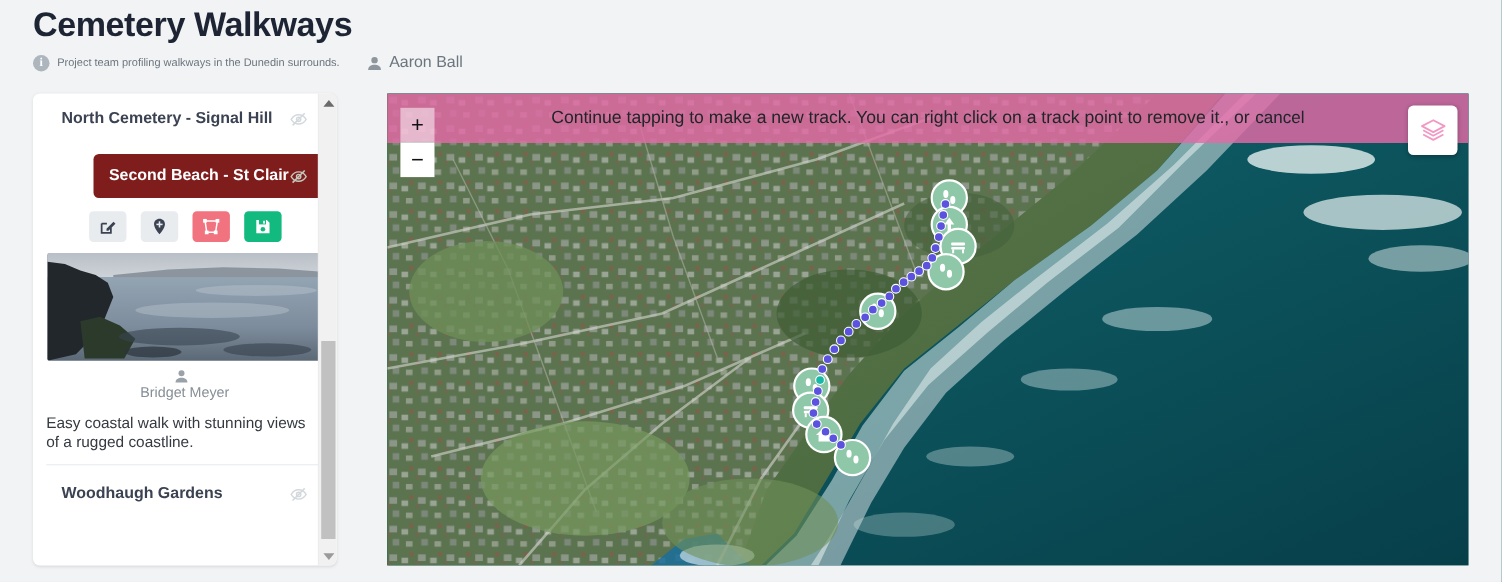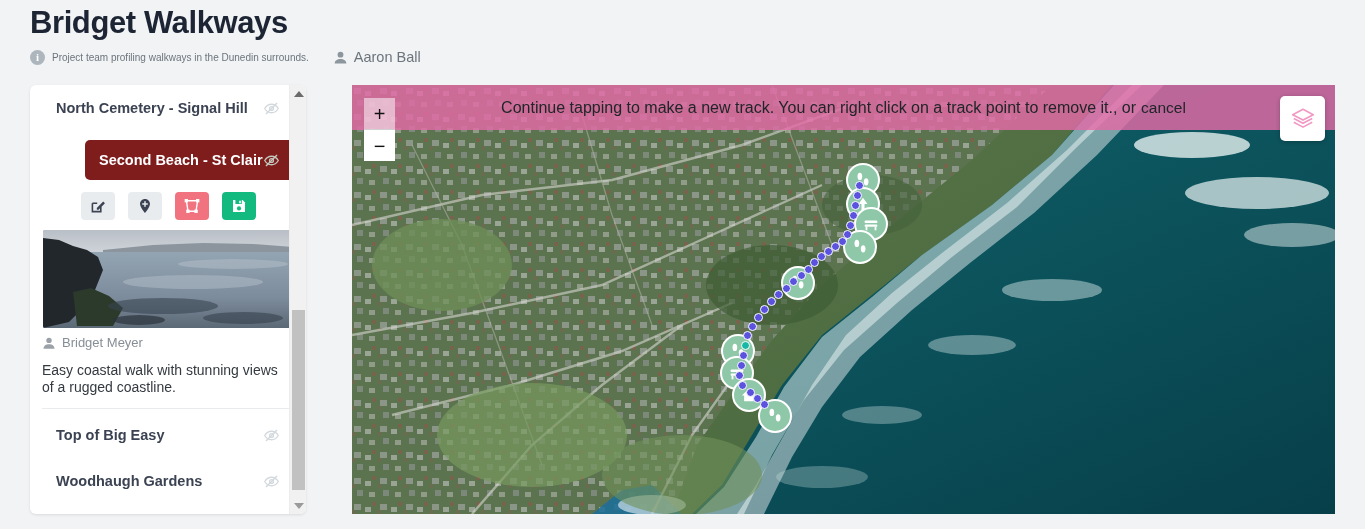--- a/index.html
+++ b/index.html
@@ -62,21 +62,21 @@
   .act-grey { background: #e9ecef; color: #3b4252; }
   .act-red  { background: #f1737f; color: #ffffff; }
   .act-green{ background: #13ba7f; color: #ffffff; }
 
   .thumb {
     width: 250px; height: 98px; margin: 0 auto; border-radius: 2px;
     overflow: hidden; position: relative; background: #8a98a6;
   }
   .thumb svg { display: block; }
 
-  .photo-credit { display: flex; align-items: center; margin: 7px 0 12px 0; }
+  .photo-credit { display: flex; align-items: center; margin: 7px 0 12px 0; flex-direction: column; }
   .photo-credit svg { margin-right: 6px; }
   .photo-credit-name { font-size: 13px; color: #868e96; }
 
   .desc {
     font-size: 14px; color: #343a40; line-height: 17px;
     margin-top: 3px; padding-bottom: 12px; border-bottom: 1px solid #e9ecef;
     width: 250px;
   }
 
   
@@ -143,21 +143,21 @@
     background: #5b53e0; border: 1px solid #ffffff; z-index: 14;
   }
   .tpoint.teal { background: #17b8a6; }
 </style>
 </head>
 <body>
 
 <div class="page">
 
   <div class="header">
-    <div class="page-title">Bridget Walkways</div>
+    <div class="page-title">Cemetery Walkways</div>
     <div class="subline">
       <div class="subline-desc">
         <span class="info-icon">i</span>
         <span class="subline-text">Project team profiling walkways in the Dunedin surrounds.</span>
       </div>
       <div class="owner">
         <svg width="15" height="15" viewBox="0 0 16 16">
           <circle cx="8" cy="5" r="3.1" fill="#8d959d"></circle>
           <path d="M1.8 14.5c0-3.4 2.8-5 6.2-5s6.2 1.6 6.2 5z" fill="#8d959d"></path>
         </svg>
@@ -255,28 +255,20 @@
       <div class="photo-credit">
         <svg width="14" height="14" viewBox="0 0 16 16">
           <circle cx="8" cy="5" r="3.1" fill="#9aa1a8"></circle>
           <path d="M1.8 14.5c0-3.4 2.8-5 6.2-5s6.2 1.6 6.2 5z" fill="#9aa1a8"></path>
         </svg>
         <span class="photo-credit-name">Bridget Meyer</span>
       </div>
 
       <div class="desc">Easy coastal walk with stunning views of a rugged coastline.</div>
 
-      <div class="wk-row" style="margin-top:6px;">
-        <span class="wk-label">Top of Big Easy</span>
-        <svg class="eye-off" width="17" height="17" viewBox="0 0 20 20">
-          <path d="M2 10s3-5 8-5 8 5 8 5-3 5-8 5-8-5-8-5z" fill="none" stroke="#ccd2d8" stroke-width="1.5"></path>
-          <circle cx="10" cy="10" r="2.3" fill="none" stroke="#ccd2d8" stroke-width="1.5"></circle>
-          <line x1="3.5" y1="16.5" x2="16.5" y2="3.5" stroke="#ccd2d8" stroke-width="1.7"></line>
-        </svg>
-      </div>
 
       <div class="wk-spacer"></div>
 
       <div class="wk-row">
         <span class="wk-label">Woodhaugh Gardens</span>
         <svg class="eye-off" width="17" height="17" viewBox="0 0 20 20">
           <path d="M2 10s3-5 8-5 8 5 8 5-3 5-8 5-8-5-8-5z" fill="none" stroke="#ccd2d8" stroke-width="1.5"></path>
           <circle cx="10" cy="10" r="2.3" fill="none" stroke="#ccd2d8" stroke-width="1.5"></circle>
           <line x1="3.5" y1="16.5" x2="16.5" y2="3.5" stroke="#ccd2d8" stroke-width="1.7"></line>
         </svg>

